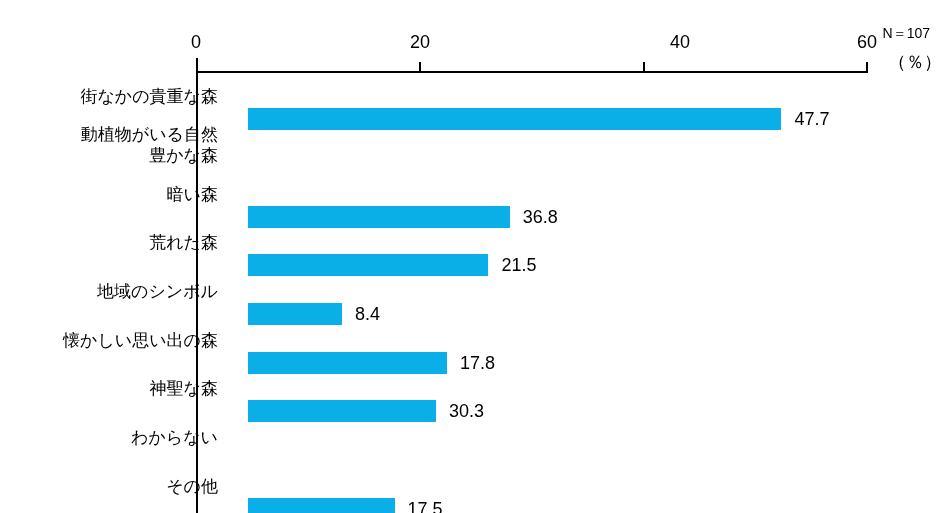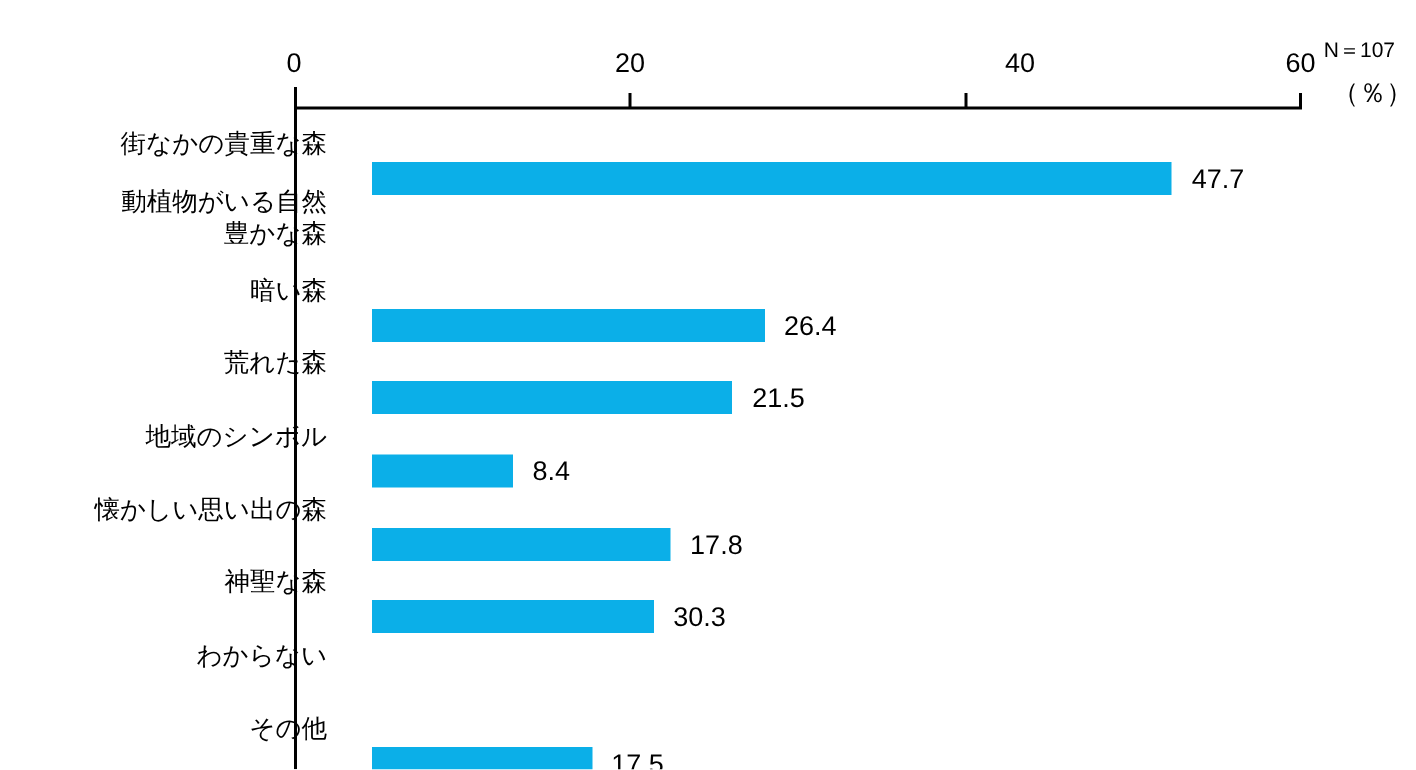--- a/index.html
+++ b/index.html
@@ -138,21 +138,21 @@
         </div>
       </div>
       <div class="chart-row">
         <div class="row-label">動植物がいる自然
 豊かな森</div>
       </div>
       <div class="chart-row">
         <div class="row-label">暗い森</div>
         <div class="bar-track" style="width: 261.69px;">
           <div class="bar" style="width: 100%; background: rgb(11, 175, 232);"></div>
-          <div class="bar-value">26.4</div>
+          <div class="bar-value">36.8</div>
         </div>
       </div>
       <div class="chart-row">
         <div class="row-label">荒れた森</div>
         <div class="bar-track" style="width: 240.442px;">
           <div class="bar" style="width: 100%; background: rgb(11, 175, 232);"></div>
           <div class="bar-value">21.5</div>
         </div>
       </div>
       <div class="chart-row">

